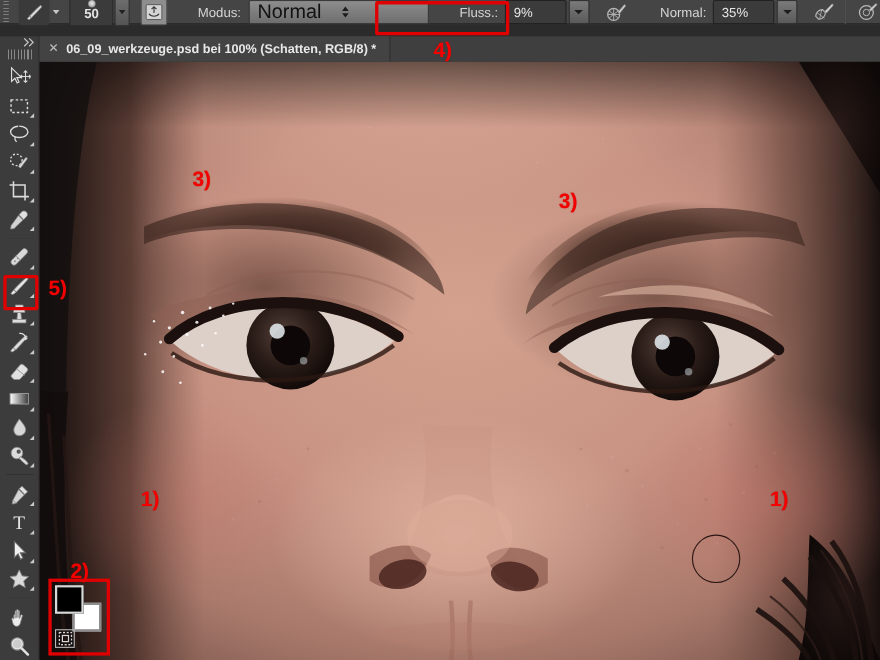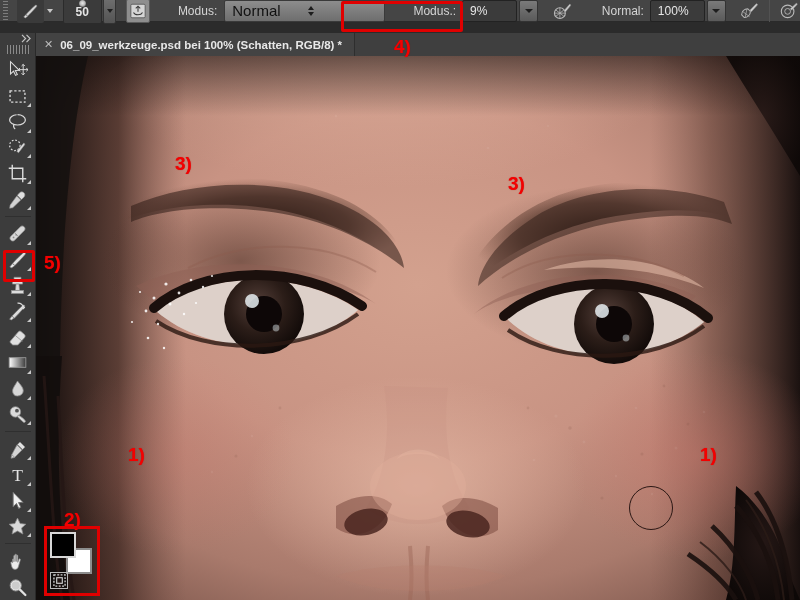--- a/index.html
+++ b/index.html
@@ -79,21 +79,21 @@
 
   .ob-label { font-size: 12px; color: #d5d5d5; margin-left: 28px; white-space: nowrap; }
 
   .select-box {
     margin-left: 7px; height: 22px; width: 165px;
     background: linear-gradient(to bottom,#8d8d8d,#6e6e6e);
     border: 1px solid #3a3a3a; border-radius: 2px;
     display: flex; align-items: center; padding: 0 4px 0 7px;
     position: relative;
   }
-  .select-box span { font-size: 15px; color: #111; flex: 1; }
+  .select-box span { font-size: 18px; color: #111; flex: 1; }
   .select-arrows { display:flex; flex-direction:column; gap:2px; margin-left:3px; }
   .select-arrows i{display:block;width:0;height:0;}
   .select-arrows i.up{border-left:3.5px solid transparent;border-right:3.5px solid transparent;border-bottom:4px solid #1c1c1c;}
   .select-arrows i.dn{border-left:3.5px solid transparent;border-right:3.5px solid transparent;border-top:4px solid #1c1c1c;}
 
   .num-field {
     margin-left: 6px; height: 22px; width: 56px;
     background: #3b3b3b; border: 1px solid #222; border-radius: 2px;
     display: flex; align-items: center; padding-left: 7px;
   }
@@ -248,37 +248,37 @@
 
     <div class="ob-label">Modus:</div>
     <div class="select-box">
       <span>Normal</span>
       <span class="select-arrows">
           <i class="up"></i>
           <i class="dn"></i>
         </span>
     </div>
 
-    <div class="ob-label">Modus.:</div>
+    <div class="ob-label">Fluss.:</div>
     <div class="num-field">
       <span>9%</span>
     </div>
     <div class="num-step"></div>
 
     <div class="airbrush-icon">
       <svg viewBox="0 0 24 24">
         <circle cx="9" cy="15" r="6.2" fill="none" stroke="#b9b9b9" stroke-width="1.3"></circle>
         <path d="M4.5 11.5 L13.5 18.5 M13.5 11.5 L4.5 18.5 M9 8.8 L9 21.2 M2.8 15 L15.2 15" stroke="#b9b9b9" stroke-width=".9"></path>
         <path d="M13.6 12.4 L19.6 5.4 C20.6 4.3 22 5.6 21 6.7 L15.3 13.8 Z" fill="#d0d0d0" stroke="#8d8d8d" stroke-width=".7"></path>
       </svg>
     </div>
 
     <div class="ob-label">Normal:</div>
     <div class="num-field">
-      <span>100%</span>
+      <span>35%</span>
     </div>
     <div class="num-step"></div>
 
     <div class="airbrush-icon">
       <svg viewBox="0 0 24 24">
         <path d="M3 17 C3 13 6 10 10 10 L13 13 C13 17 10 20 6 20 Z" fill="none" stroke="#b9b9b9" stroke-width="1.2"></path>
         <path d="M4 13 L12 19 M9 10.5 L7 20" stroke="#b9b9b9" stroke-width=".8"></path>
         <path d="M12.4 11.8 L19.4 4.6 C20.4 3.6 21.8 5 20.8 6 L14.2 13.4 Z" fill="#d0d0d0" stroke="#8d8d8d" stroke-width=".7"></path>
       </svg>
     </div>

